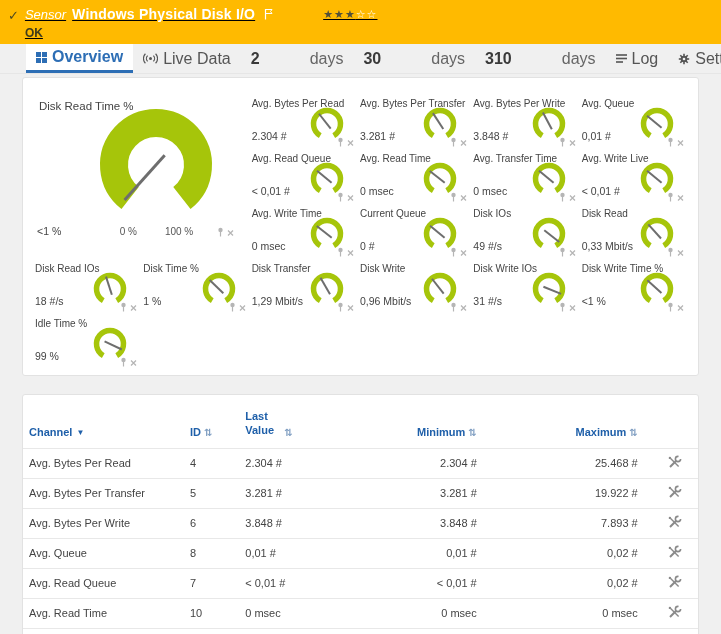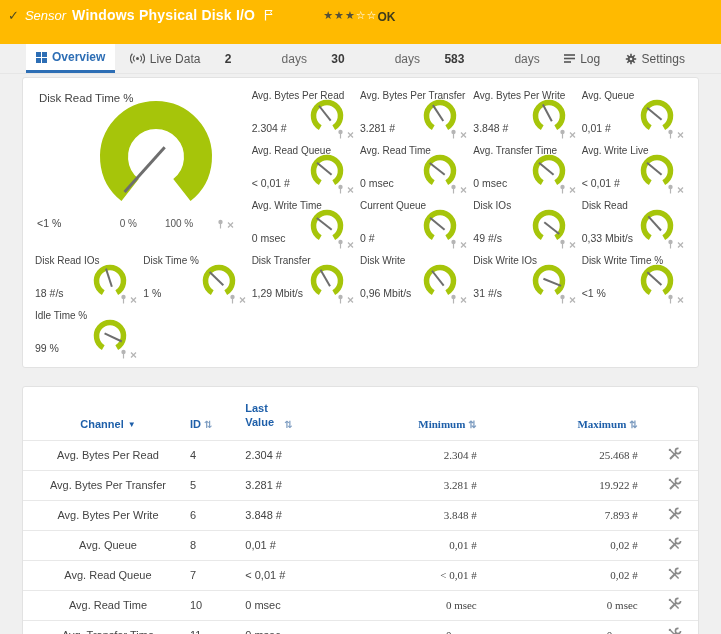--- a/index.html
+++ b/index.html
@@ -2,40 +2,40 @@
 <html><head>
 <meta charset="utf-8">
 <style>
   *{box-sizing:border-box;margin:0;padding:0;}
   html,body{width:721px;height:634px;overflow:hidden;}
   body{background:#f0f0f0;font-family:"Liberation Sans","DejaVu Sans",sans-serif;-webkit-font-smoothing:antialiased;}
 
   
   .top-bar{height:44px;background:#ffba00;display:flex;align-items:flex-start;padding:6px 10px 0 8px;}
   .check{color:#4e4a1f;font-size:13px;font-weight:bold;margin:2px 6px 0 0;}
-  .head-main{display:flex;}
+  .head-main{display:flex;flex-direction:column;text-decoration:underline;}
   .head-line{display:flex;align-items:center;gap:6px;}
   .kind{font-style:italic;color:#fff;font-size:13px;}
   .title{color:#fff;font-size:14px;font-weight:bold;letter-spacing:.2px;}
   .flag{margin-left:3px;display:inline-flex;}
   .stars{margin-left:44px;font-size:11px;letter-spacing:1px;cursor:pointer;}
   .stars .on{color:#52503a;}
   .stars .off{color:#fff;}
   .status{color:#3f3c1c;font-size:12px;font-weight:bold;margin-top:4px;}
 
   
   .tab-bar{height:30px;display:flex;align-items:stretch;justify-content:space-between;padding:0 26px;background:#f0f0f0;border-bottom:1px solid #e6e6e6;}
-  .tab{display:flex;align-items:center;gap:5px;padding:0 10px;font-size:12px;color:#555;cursor:pointer;white-space:nowrap;}
+  .tab{display:flex;align-items:center;gap:5px;padding:0 10px;font-size:16px;color:#555;cursor:pointer;white-space:nowrap;}
   .tab.active{background:#fff;border-bottom:3px solid #2d6eb5;color:#2d6eb5;font-weight:bold;}
   .tab .num{font-weight:bold;color:#3a3a3a;}
   .tab .unit{color:#666;margin-left:45px;}
 
   
   .panel{background:#fff;border:1px solid #e2e2e2;border-radius:3px;margin:0 22px;}
-  .gauge-panel{margin-top:3px;padding:8px 10px 6px 10px;}
+  .gauge-panel{margin-top:3px;padding:16px 10px 6px 10px;}
   .table-panel{margin-top:18px;padding:0;}
 
   
   .gauge-grid{display:grid;grid-template-columns:repeat(6,1fr);grid-auto-rows:55px;}
   .gcell{position:relative;padding:4px 6px 0 2px;}
   .gtitle{font-size:10px;color:#444;white-space:nowrap;overflow:visible;}
   .gvalue{position:absolute;left:2px;bottom:7px;font-size:10.5px;color:#444;white-space:nowrap;}
   .gdial{position:absolute;right:12px;top:11px;}
   .gicons{position:absolute;right:4px;bottom:2px;display:flex;gap:3px;align-items:flex-end;opacity:.9;}
 
@@ -44,24 +44,24 @@
   .big-dial-wrap{position:absolute;top:13px;left:57%;transform:translateX(-50%);width:134px;}
   .big-labels{position:absolute;bottom:22px;left:57%;transform:translateX(-50%);width:134px;display:flex;justify-content:center;gap:28px;font-size:10px;color:#555;}
   .gbig .gvalue{left:4px;bottom:22px;}
   .gbig .gicons{right:16px;bottom:22px;}
 
   
   table{border-collapse:collapse;width:100%;font-size:11px;color:#444;table-layout:fixed;}
   th{color:#1e5fa9;font-weight:bold;text-align:left;padding:15px 6px 10px 6px;vertical-align:bottom;font-size:11px;cursor:pointer;}
   td{border-top:1px solid #e8e8e8;padding:6px 6px;overflow:hidden;white-space:nowrap;}
   .al-left{text-align:left;}
-  .al-right{text-align:right;font-family:Liberation Serif, serif;}
+  .al-right{text-align:right;}
   .al-center{text-align:center;}
   th.al-right{text-align:right;}
-  td.cell-channel, th.col-channel{padding-left:15px;text-align:center;}
+  td.cell-channel, th.col-channel{padding-left:6px;}
   td.cell-min, th.col-minimum, td.cell-max, th.col-maximum{padding-right:14px;}
   .sort-both{color:#7d9cc0;font-size:10px;margin-left:3px;vertical-align:bottom;}
   .sort-desc{color:#1e5fa9;font-size:8px;margin-left:4px;vertical-align:middle;}
   .wrap-label{display:inline-block;width:36px;vertical-align:bottom;line-height:1.25;}
   td.cell-actions{cursor:pointer;}
 </style>
 </head>
 <body>
 
 <div class="top-bar" style="background: rgb(255, 186, 0);">
@@ -106,21 +106,21 @@
     </div>
     <div class="tab">
       <span class="num">2</span>
       <span class="unit">days</span>
     </div>
     <div class="tab">
       <span class="num">30</span>
       <span class="unit">days</span>
     </div>
     <div class="tab">
-      <span class="num">583</span>
+      <span class="num">310</span>
       <span class="unit">days</span>
     </div>
     <div class="tab">
       <span class="icon" style="display: inline-flex;">
         <svg width="11" height="11" viewBox="0 0 11 11">
           <rect x="0" y="1.2" width="11" height="1.6" fill="#555"></rect>
           <rect x="0" y="4.7" width="11" height="1.6" fill="#555"></rect>
           <rect x="0" y="8.2" width="7" height="1.6" fill="#555"></rect>
         </svg>
       </span>

